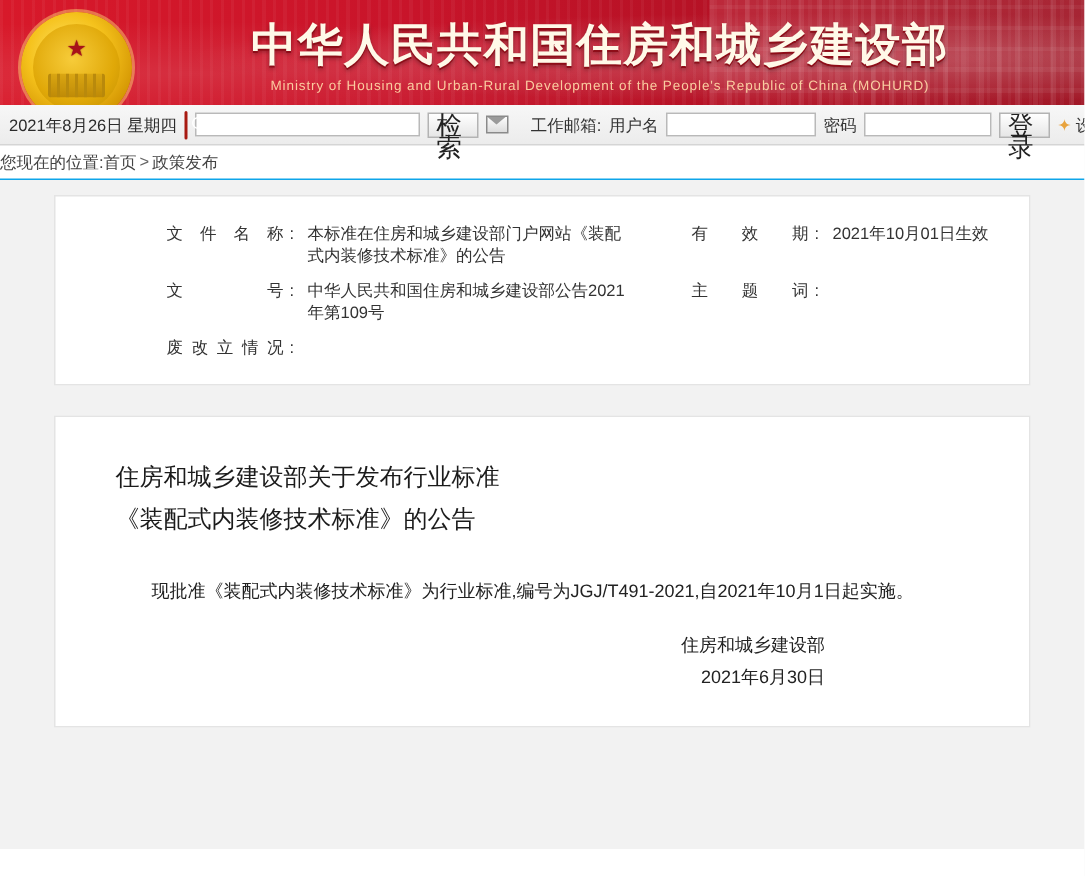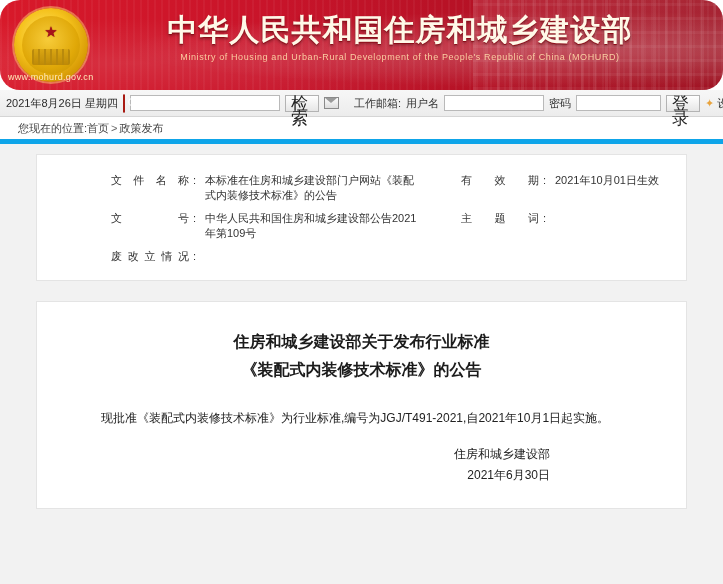--- a/index.html
+++ b/index.html
@@ -12,25 +12,24 @@
     width: 723px;
     height: 584px;
     overflow: hidden;
     position: relative;
   }
 
   
   .banner {
     position: relative;
     width: 723px;
-    height: 90px;
+    height: 70px;
     background:
       linear-gradient(90deg, #d8192a 0%, #c8142a 38%, #b81226 62%, #9e1020 100%);
     overflow: hidden;
-    border-radius: 20px;
   }
   .banner-texture {
     position: absolute;
     inset: 0;
     background:
       repeating-linear-gradient(90deg, rgba(255,255,255,0.045) 0 2px, rgba(0,0,0,0) 2px 7px),
       radial-gradient(ellipse at 78% 55%, rgba(255,255,255,0.22) 0%, rgba(255,255,255,0) 55%),
       radial-gradient(ellipse at 18% 70%, rgba(255,255,255,0.10) 0%, rgba(255,255,255,0) 50%);
     pointer-events: none;
   }
@@ -221,26 +220,26 @@
     color: #333;
     white-space: nowrap;
     cursor: pointer;
   }
   .star-icon { color: #e8a33d; font-size: 11px; }
 
   
   .breadcrumb-bar {
     height: 22px;
     background: #ffffff;
-    border-bottom: 5px solid #0ea5e9;
+    border-bottom: 1px solid #0ea5e9;
     display: flex;
     align-items: center;
     font-size: 11px;
     color: #444;
-    padding-left: 18px;
+    padding-left: 0;
   }
   .breadcrumb-bar .bc-sep { margin: 0 2px; color: #666; }
   .breadcrumb-bar a { color: #444; text-decoration: none; }
 
   
   .content {
     background: #f2f2f2;
     padding: 10px 0 0 0;
     height: 446px;
     box-sizing: border-box;
@@ -271,23 +270,23 @@
     white-space: nowrap;
   }
   .meta-colon { width: 8px; color: #333; }
   .meta-value { color: #333; }
   .meta-value.left { width: 218px; padding-right: 20px !important; }
   .meta-label.right { padding-left: 18px !important; }
 
   
   .doc-card { padding: 26px 40px 22px 40px; }
   .doc-title {
-    text-align: center;
+    text-align: left;
     font-family: "DejaVu Serif", "Liberation Serif", serif;
-    font-weight: bold;
+    font-weight: normal;
     font-size: 16px;
     color: #1b1b1b;
     line-height: 28px;
   }
   .doc-body {
     margin-top: 22px;
     font-size: 12px;
     color: #222;
     line-height: 24px;
   }

